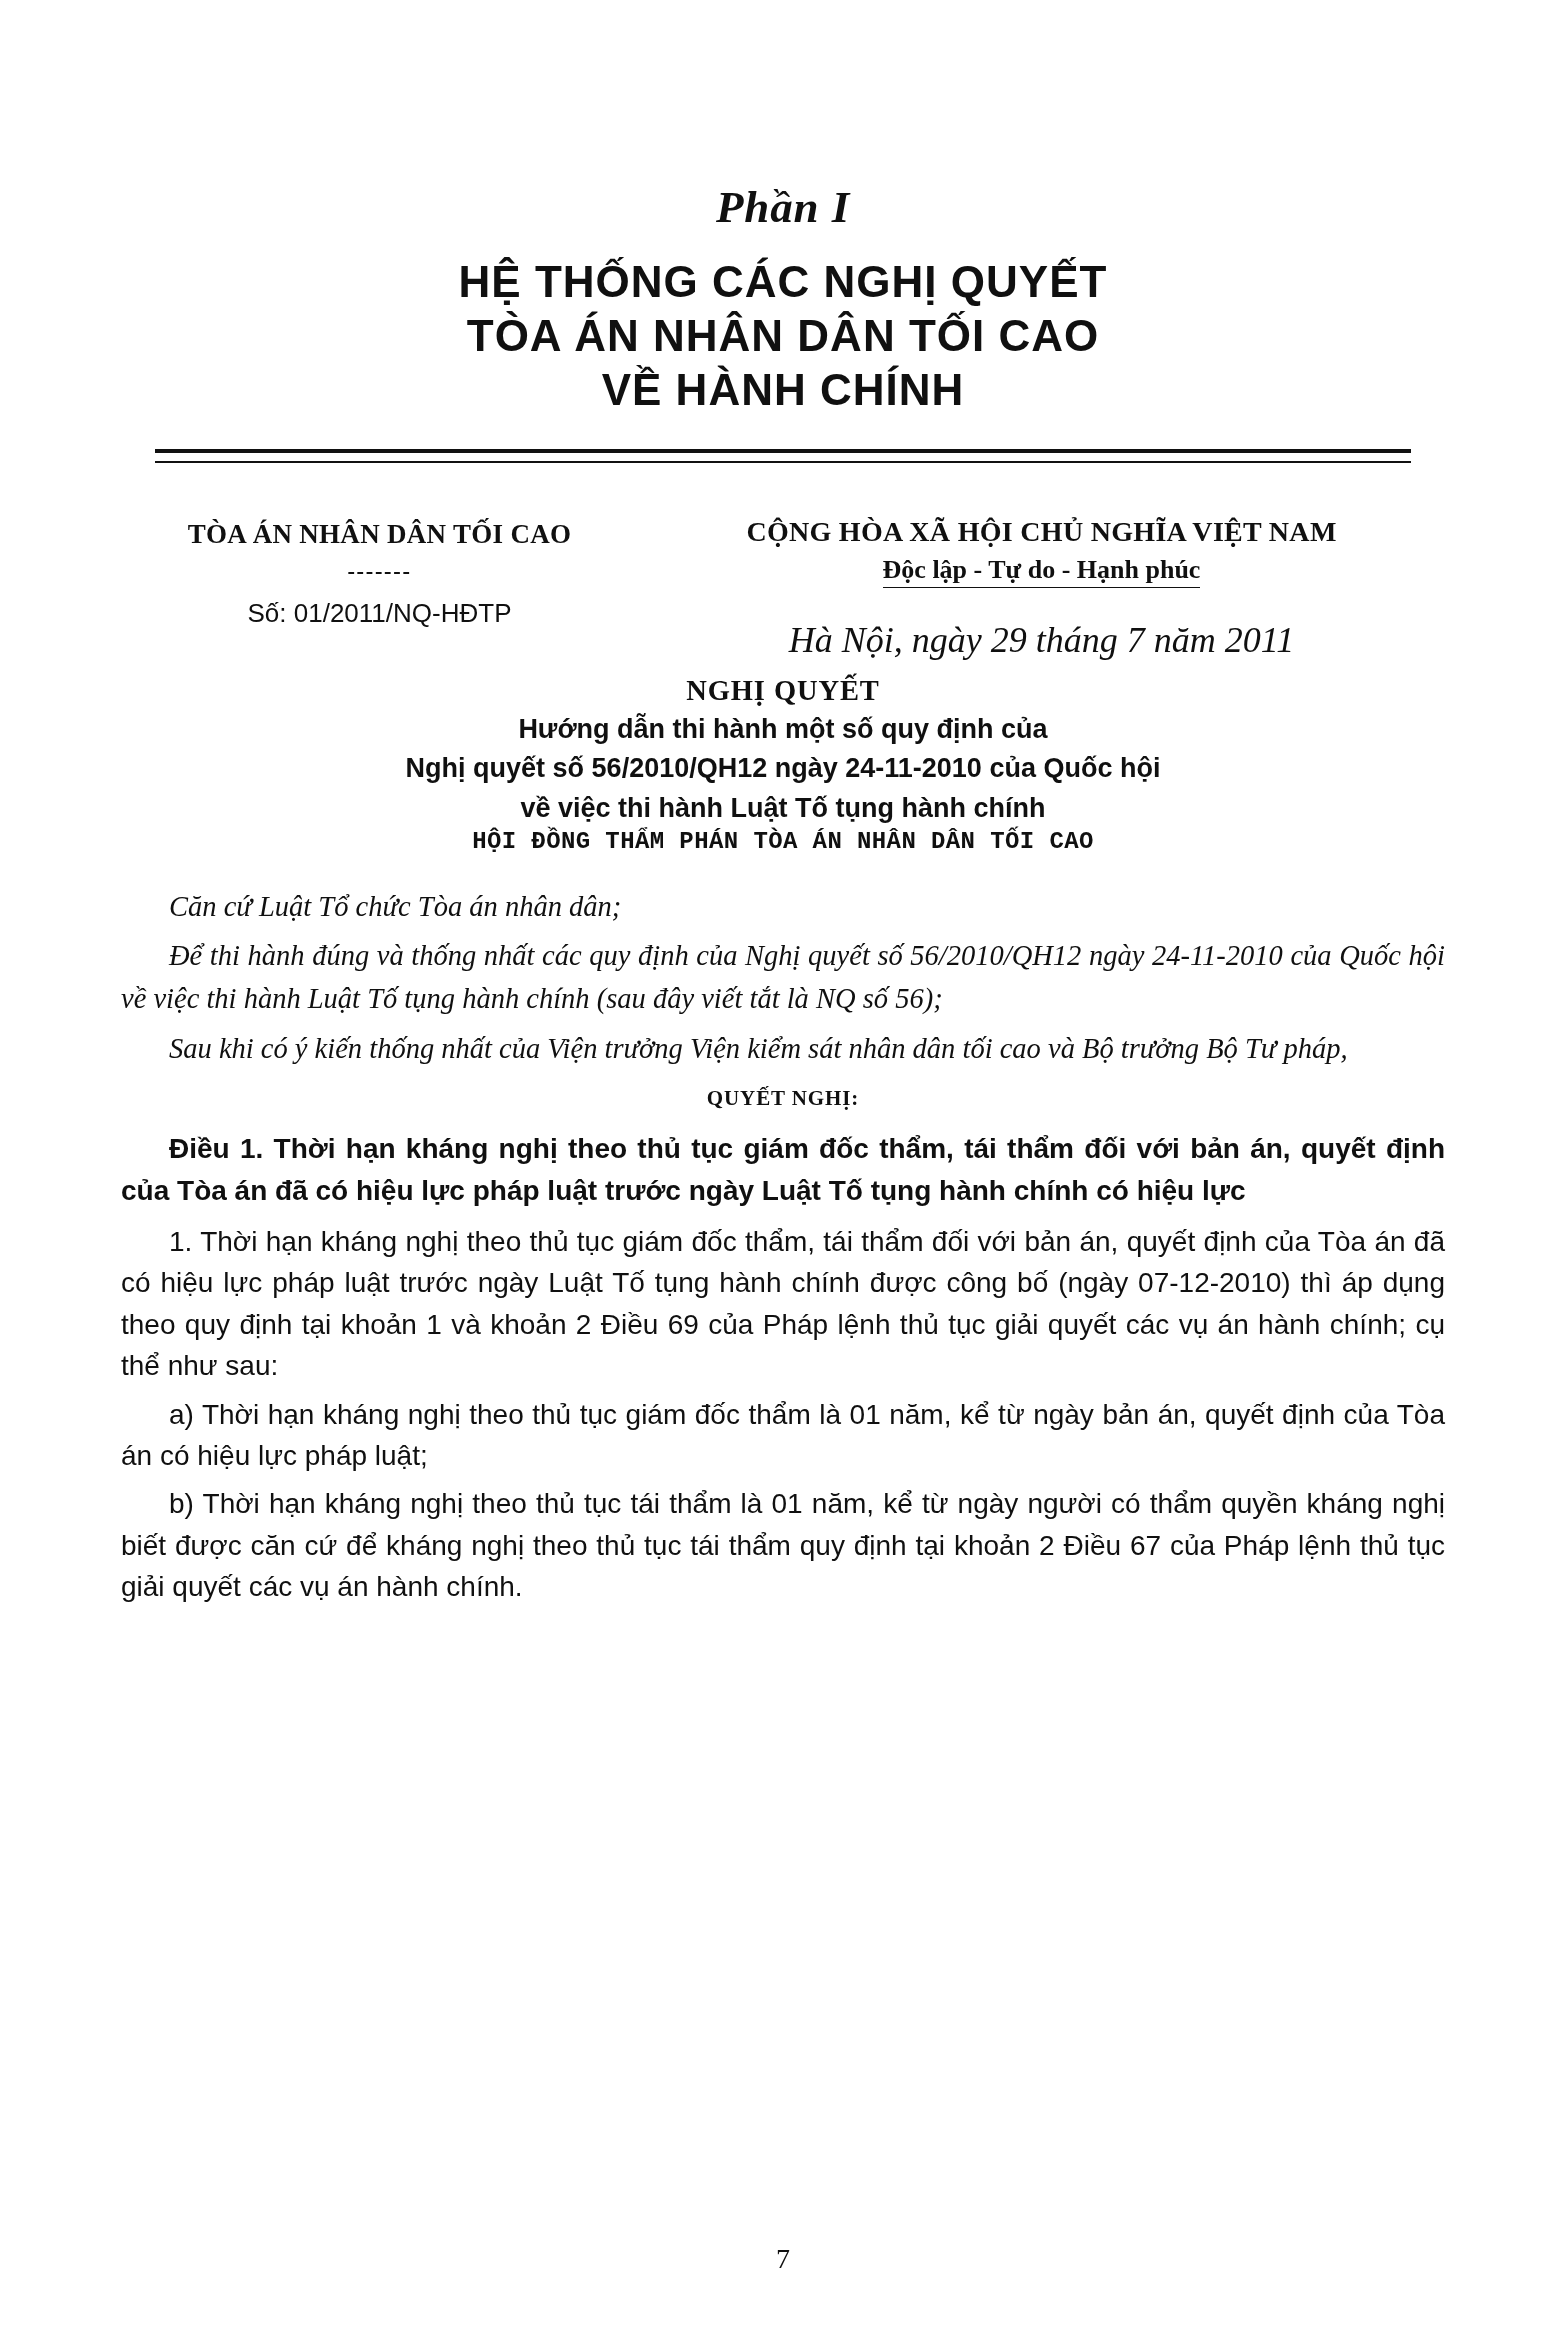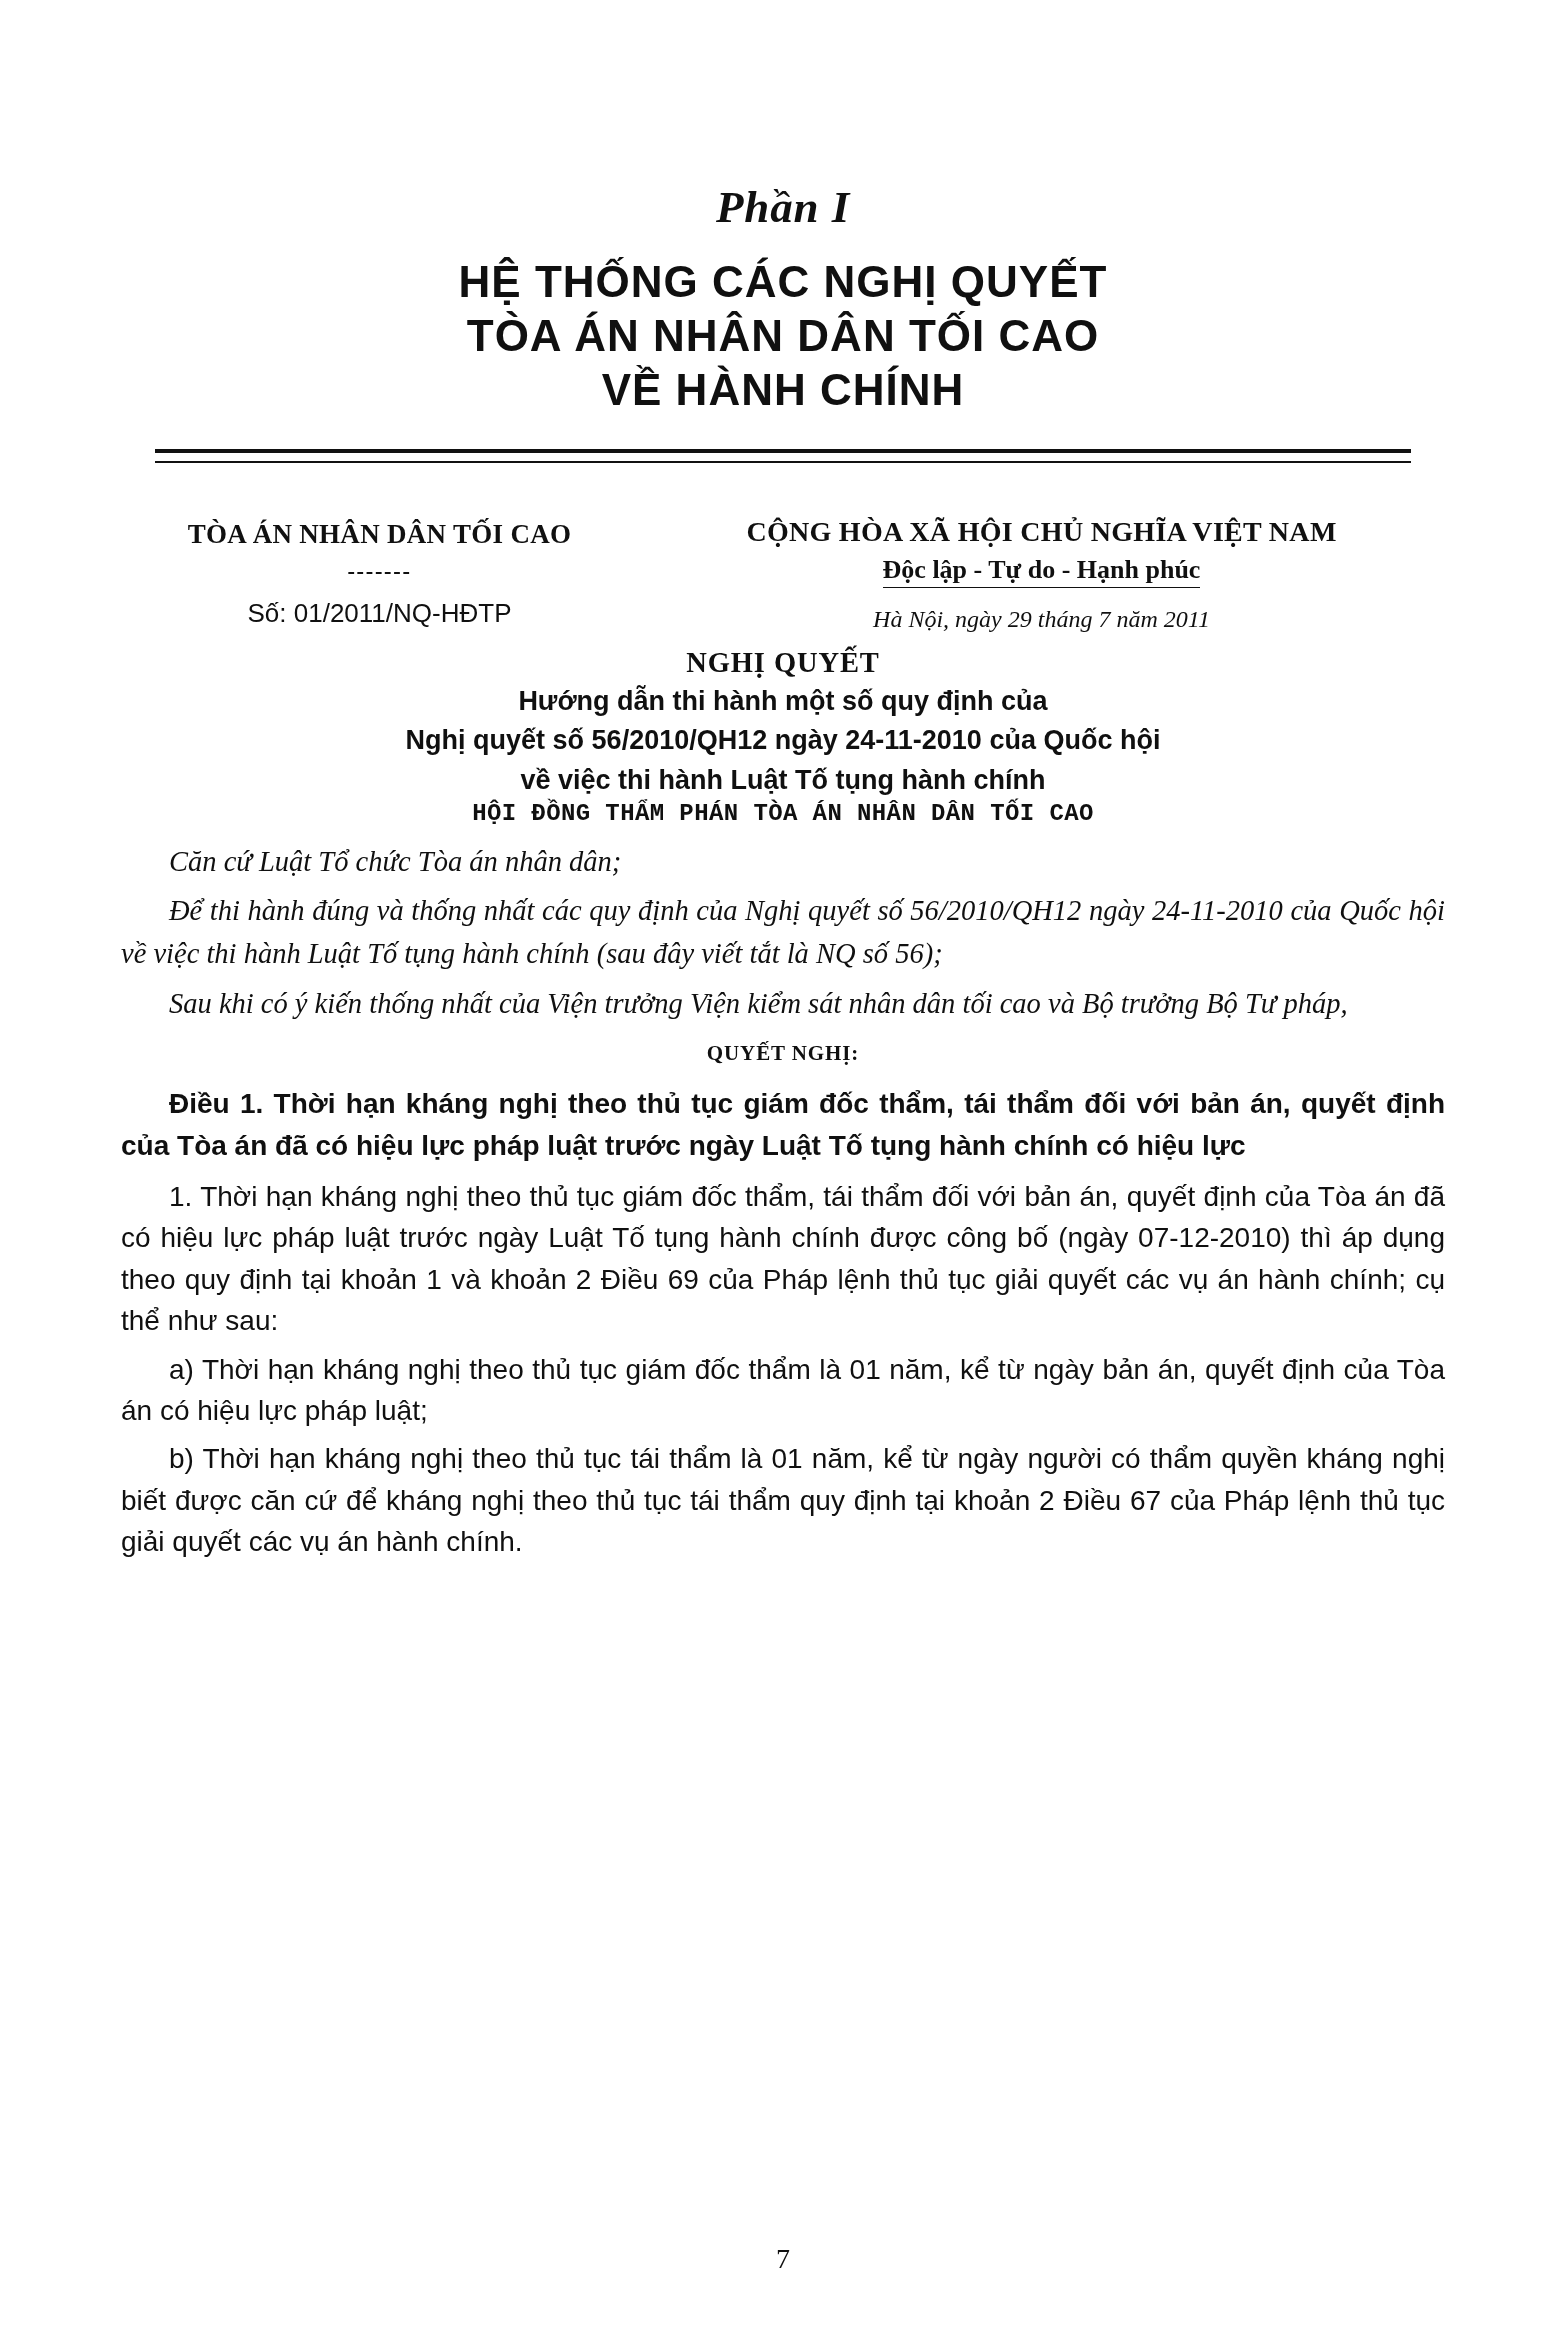--- a/index.html
+++ b/index.html
@@ -93,22 +93,22 @@
   .motto .line2 {
     font-weight: bold;
     font-size: 26px;
     display: inline-block;
     border-bottom: 1.7px solid #111;
     padding-bottom: 1.7px;
     margin-top: 7px;
   }
   .motto .place-date {
     font-style: italic;
-    font-size: 24px;
-    margin-top: 18px;
+    font-size: 36px;
+    margin-top: 31px;
     text-align: center;
   }
 
   
   .res-head {
     text-align: center;
     margin-top: 14px;
   }
   .res-head .nq {
     font-family: "Liberation Serif", serif;
@@ -126,21 +126,21 @@
   .org-line {
     text-align: center;
     font-family: Liberation Mono, monospace;
     font-weight: bold;
     font-size: 24px;
     letter-spacing: 0.4px;
   }
 
   
   .body-text {
-    margin-top: 14px;
+    margin-top: 31px;
     font-size: 28.5px;
     line-height: 1.5;
     text-align: justify;
   }
   p.para {
     margin: 0 0 7px 0;
     text-indent: 48px;
   }
   p.italic {
     font-style: italic;

